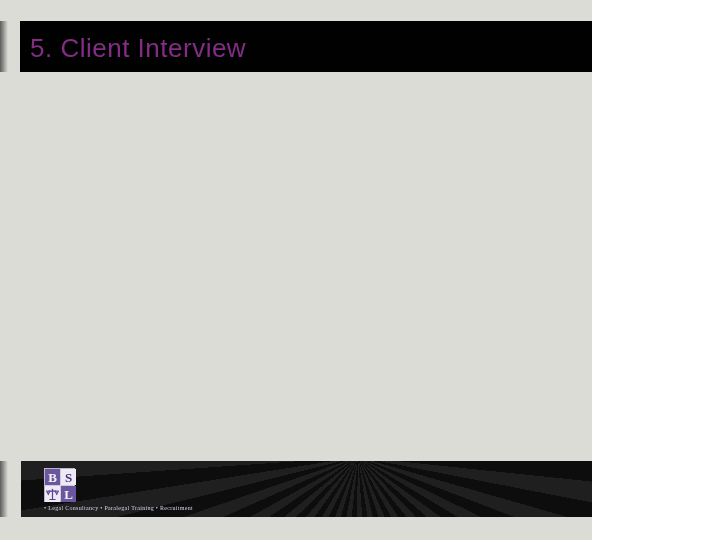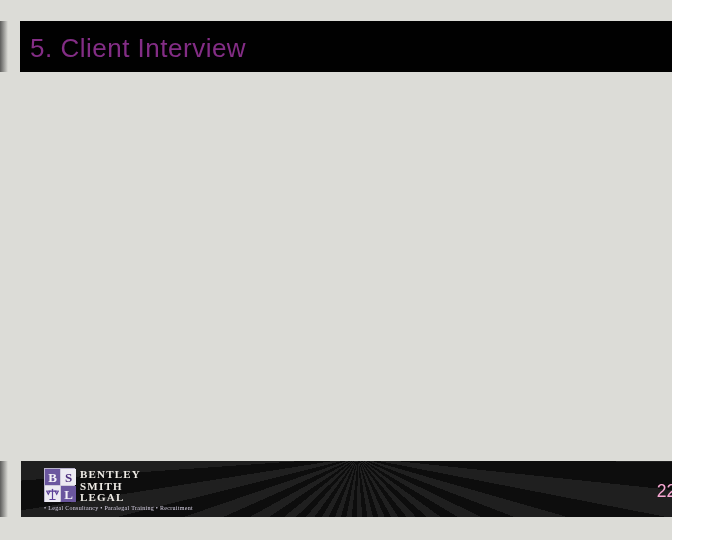--- a/index.html
+++ b/index.html
@@ -1,19 +1,19 @@
 <!DOCTYPE html>
 <html style="--background: #dcdcd7; --title_bar: #010101; --title_text: #832d85; --body_text: #1c1c1c; --bullet_marker: #5e1b64; --ray_dark: #0d0d0d; --ray_light: #1f1f1f; --logo_purple: #6b579f; --logo_light: #eceaf2; --logo_letter_purple: #4a2c7c;"><head>
 <meta charset="utf-8">
 <style>
   html,body { margin:0; padding:0; }
   body { width:720px; height:540px; font-family:"Liberation Sans", sans-serif; }
 
   .slide {
-    position:relative; width:672px; height:540px;
+    position:relative; width:592px; height:540px;
     background: var(--background, #dcdcd7);
     overflow:hidden;
   }
 
   
   .title-bar {
     position:absolute; left:20px; top:21px; width:676px; height:51px;
     background: var(--title_bar, #010101);
   }
   .title-text {
@@ -130,25 +130,20 @@
               <path d="M6 1.2 V9.6"></path>
               <path d="M1.6 2.8 H10.4"></path>
               <path d="M0.6 2.8 L2.1 5.8 L3.6 2.8"></path>
               <path d="M8.4 2.8 L9.9 5.8 L11.4 2.8"></path>
               <path d="M3.6 10.6 H8.4"></path>
             </g>
           </svg>
         </div>
         <div class="logo-cell cell-purple">L</div>
       </div>
-      <div class="brand-stack">
-        <div>BENTLEY</div>
-        <div>SMITH</div>
-        <div>LEGAL</div>
-      </div>
     </div>
     <div class="logo-tagline">• Legal Consultancy • Paralegal Training • Recruitment</div>
 
     <div class="page-number">223</div>
   </div>
   <div class="smear smear-footer"></div>
 
 </div>
 
 </body></html>

